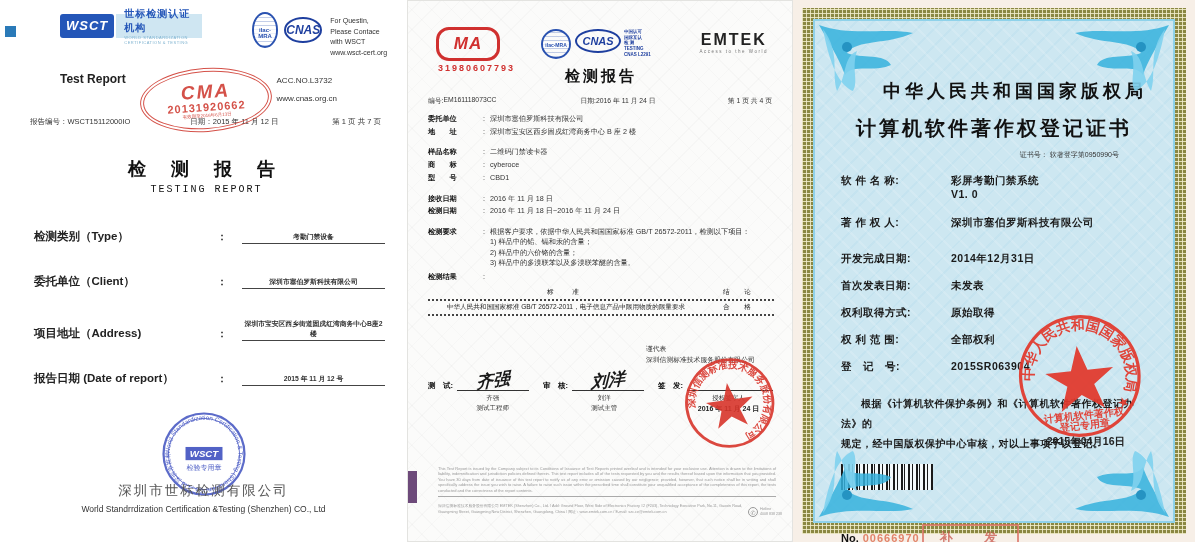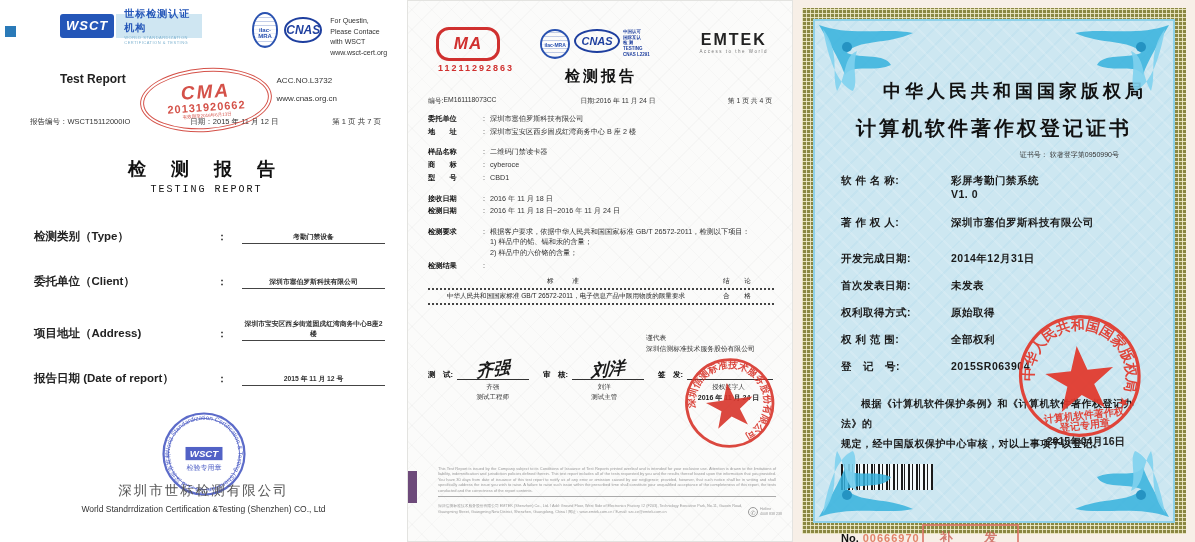--- a/index.html
+++ b/index.html
@@ -246,21 +246,21 @@
   </div>
 
   <div class="doc-mid">
     <div class="purple-chip"></div>
 
     <div class="m-logos">
       <div>
         <div class="cma-rect">
           <span>MA</span>
         </div>
-        <div class="cma-rect-num">11211292863</div>
+        <div class="cma-rect-num">31980607793</div>
       </div>
       <div class="m-ilac">
         <div class="ilac-badge">
             <span class="t">ilac-MRA</span>
           </div>
       </div>
       <div class="m-cnasgrp">
         <div class="cnas-oval">
           <span>CNAS</span>
         </div>
@@ -327,20 +327,21 @@
         <span class="val">2016 年 11 月 18 日~2016 年 11 月 24 日</span>
       </div>
       <div class="m-gap"></div>
       <div class="m-frow">
         <span class="lab">检测要求</span>
         <span class="col">:</span>
         <span class="val">根据客户要求，依据中华人民共和国国家标准 GB/T 26572-2011，检测以下项目：</span>
       </div>
       <div class="m-sub">1) 样品中的铅、镉和汞的含量；</div>
       <div class="m-sub">2) 样品中的六价铬的含量；</div>
+      <div class="m-sub">3) 样品中的多溴联苯以及多溴联苯醚的含量。</div>
       <div class="m-frow">
         <span class="lab">检测结果</span>
         <span class="col">:</span>
       </div>
     </div>
 
 
     <div class="m-table">
       <div class="m-thead">
         <span class="c1">标　准</span>

